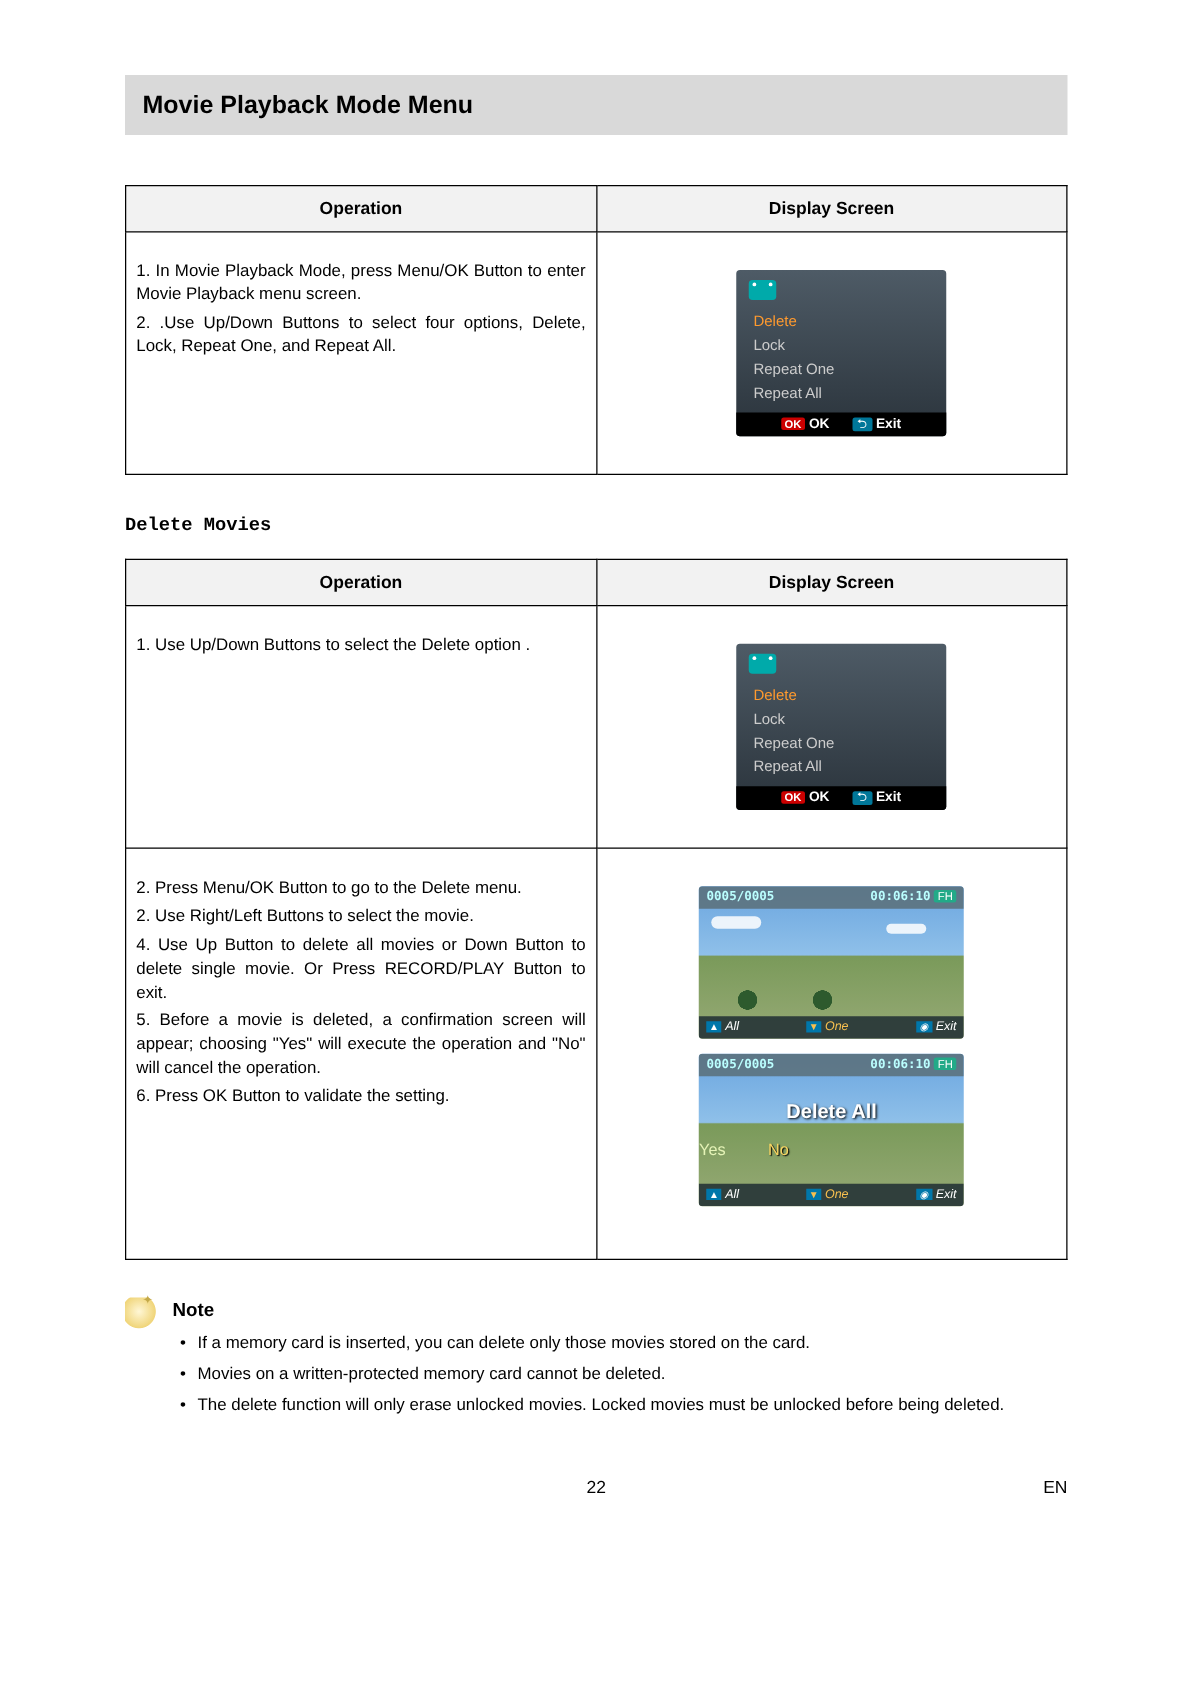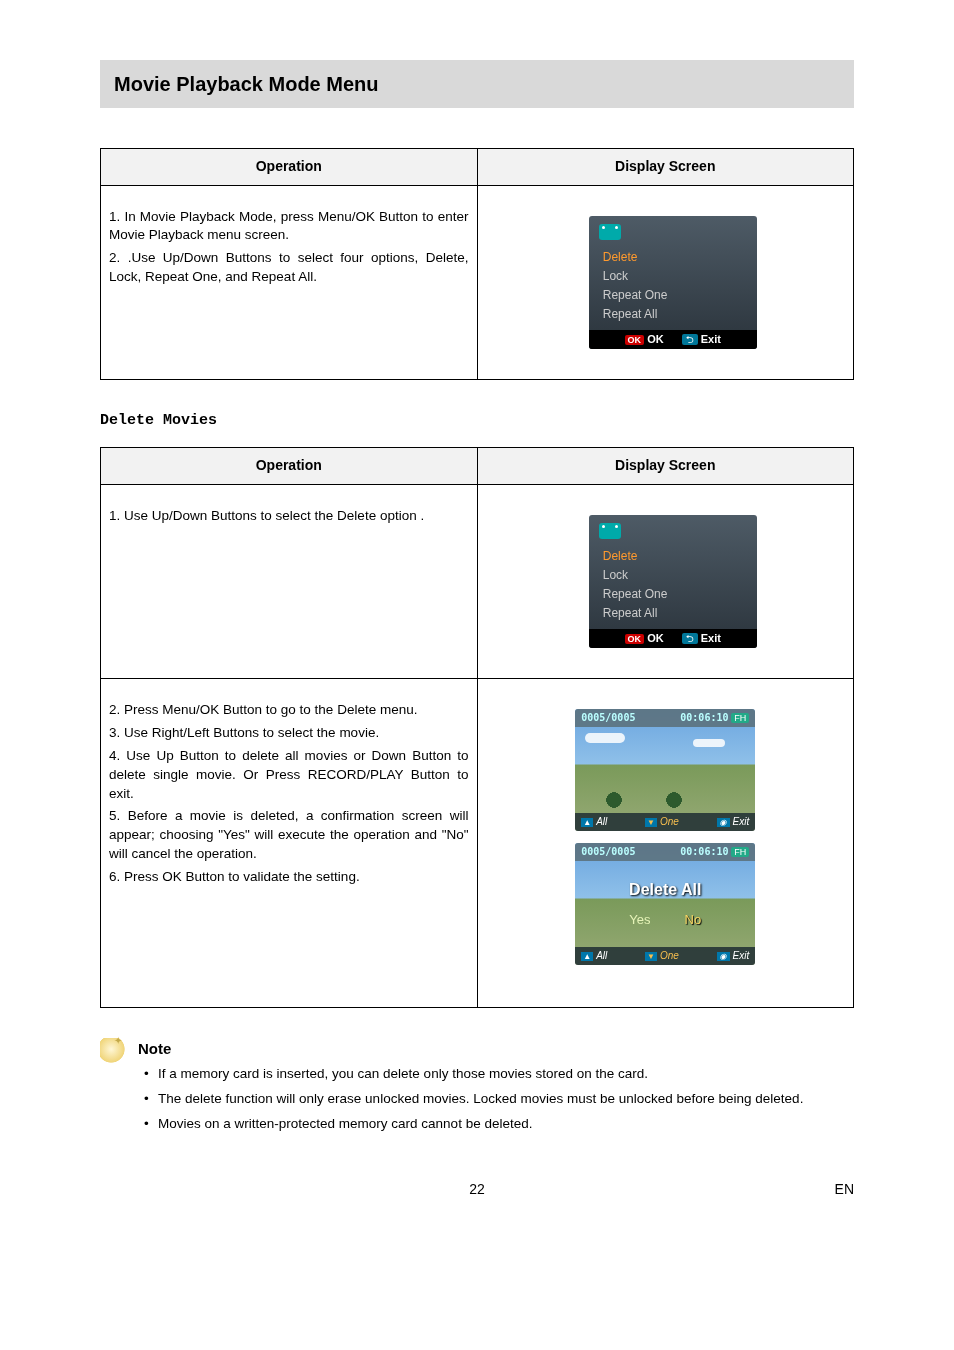--- a/index.html
+++ b/index.html
@@ -18,30 +18,30 @@
   .movie-ic { display: inline-block; background: #0aa; width: 22px; height: 16px; border-radius: 3px; position: relative; margin-bottom: 4px; }
   .movie-ic::before, .movie-ic::after { content:""; position:absolute; background:#fff; width:3px; height:3px; border-radius:50%; top:2px; }
   .movie-ic::before { left:3px; }
   .movie-ic::after { right:3px; }
   .menu-item { padding: 1px 4px; color: #ccc; font-size: 12px; }
   .menu-item.selected { color: #ff9a2e; }
   .screen-footer { background: #000; color: #fff; padding: 2px 4px; margin: 6px -10px -8px -10px; font-size: 11px; display: flex; justify-content: center; gap: 18px; border-radius: 0 0 3px 3px;}
   .badge-ok { background:#c00; padding:0 3px; border-radius:2px; font-size:9px; font-weight:bold; }
   .badge-exit{ background:#079; padding:0 4px; border-radius:2px; font-size:10px;}
   .sub-title { font-weight: bold; font-size: 15px; margin: 10px 0 16px 0; font-family: Liberation Mono, monospace; }
-  .thumb-screen { width: 180px; height: 122px; display:inline-block; position: relative; border-radius:3px; overflow:hidden; background: linear-gradient(#6aa5df 0%, #8fc0e9 45%, #7a9a5a 46%, #97aa76 100%); }
+  .thumb-screen { width: 212px; height: 122px; display:inline-block; position: relative; border-radius:3px; overflow:hidden; background: linear-gradient(#6aa5df 0%, #8fc0e9 45%, #7a9a5a 46%, #97aa76 100%); }
   .thumb-top { position:absolute; top:0; left:0; right:0; height:18px; background: rgba(90,110,120,0.85); display:flex; justify-content:space-between; align-items:center; padding:0 6px; font-size:10px; }
   .lcd { color:#bff; font-family: monospace; font-weight:bold; }
   .fh-badge{ background:#2a8; padding:0 3px; border-radius:2px; font-size:9px; color:#fff; }
   .thumb-bot { position:absolute; bottom:0; left:0; right:0; height:18px; background: rgba(30,45,50,0.85); display:flex; justify-content:space-between; align-items:center; padding:0 6px; font-size:10px; color:#fff;font-style:italic; }
   .btn-up{color:#fff;} .btn-up::before{content:"▲"; background:#07a; padding:0 2px; margin-right:3px; font-size:8px;}
   .btn-dn::before{content:"▼"; background:#07a; padding:0 2px; margin-right:3px; font-size:8px;}
   .btn-dn{ color:#f7bf4f; }
   .btn-ex{ color:#fff; } .btn-ex::before{content:"◉"; background:#07a; padding:0 3px; margin-right:3px; font-size:8px;}
-  .del-all-overlay{ position:absolute; top:0; left:0; right:0; bottom:0; display:flex; flex-direction:column; justify-content:center; align-items:center; color:#fff; gap:10px;}
+  .del-all-overlay{ position:absolute; top:0; left:0; right:0; bottom:0; display:flex; flex-direction:column; justify-content:center; color:#fff; gap:10px;}
   .del-all-title{ font-weight:bold; font-size:16px; text-shadow:1px 1px 2px #000;}
   .yn-row{ display:flex; gap:34px; font-size:13px;}
   .yes{ color:#e5f3b7; } .no{ color:#f7d562; text-shadow:1px 1px 1px #000;}
   .screen-wrap{ padding:8px 4px; text-align:center;}
   .note-block { display:flex; gap:10px; margin-top:20px;}
   .note-icon { width:28px; height:28px; flex-shrink:0; background: radial-gradient(circle at 40% 40%, #fff7d6 0%, #f0d57a 55%, transparent 58%); position:relative; border-radius: 0 0 8px 8px;}
   .note-icon::after{ content:"✦"; position:absolute; left:14px; top:-4px; font-size:10px; color:#c3a94a;}
   .note-body h4{ font-weight: bold; font-size: 15px; margin-bottom:6px;}
   .note-body ul{ list-style: none; padding-left: 4px; }
   .note-body li{ margin-bottom:6px; font-size:13.5px; padding-left:16px; position:relative;}
@@ -123,21 +123,21 @@
             <span><span class="badge-exit">⮌</span> <b>Exit</b></span>
           </div>
         </div>
       </div>
     </td>
   </tr>
   <tr>
     <td>
       <ol class="oplist">
         <li>2. Press Menu/OK Button to go to the Delete menu.</li>
-        <li>3. Use Right/Left Buttons to select the movie.</li>
+        <li>2. Use Right/Left Buttons to select the movie.</li>
         <li>4. Use Up Button to delete all movies or Down Button to delete single movie. Or Press RECORD/PLAY Button to exit.</li>
         <li>5. Before a movie is deleted, a confirmation screen will appear; choosing "Yes" will execute the operation and "No" will cancel the operation.</li>
         <li>6. Press OK Button to validate the setting.</li>
       </ol>
     </td>
     <td class="ds-col screens-stack">
       <div class="screen-wrap">
         <div class="thumb-screen landscape">
           <div class="landscape-fill">
             <span class="cloud c1"></span>
@@ -179,22 +179,22 @@
   </tr>
 </tbody>
   </table>
 
 <div class="note-block">
   <div class="note-icon"></div>
   <div class="note-body">
     <h4>Note</h4>
     <ul>
       <li>If a memory card is inserted, you can delete only those movies stored on the card.</li>
+      <li>Movies on a written-protected memory card cannot be deleted.</li>
       <li>The delete function will only erase unlocked movies. Locked movies must be unlocked before being deleted.</li>
-      <li>Movies on a written-protected memory card cannot be deleted.</li>
     </ul>
   </div>
 </div>
 
 <div class="footer-wrap">
   <span class="footer-center">22</span>
   <span style="position:absolute; right:0;">EN</span>
 </div>
 
 </body></html>

